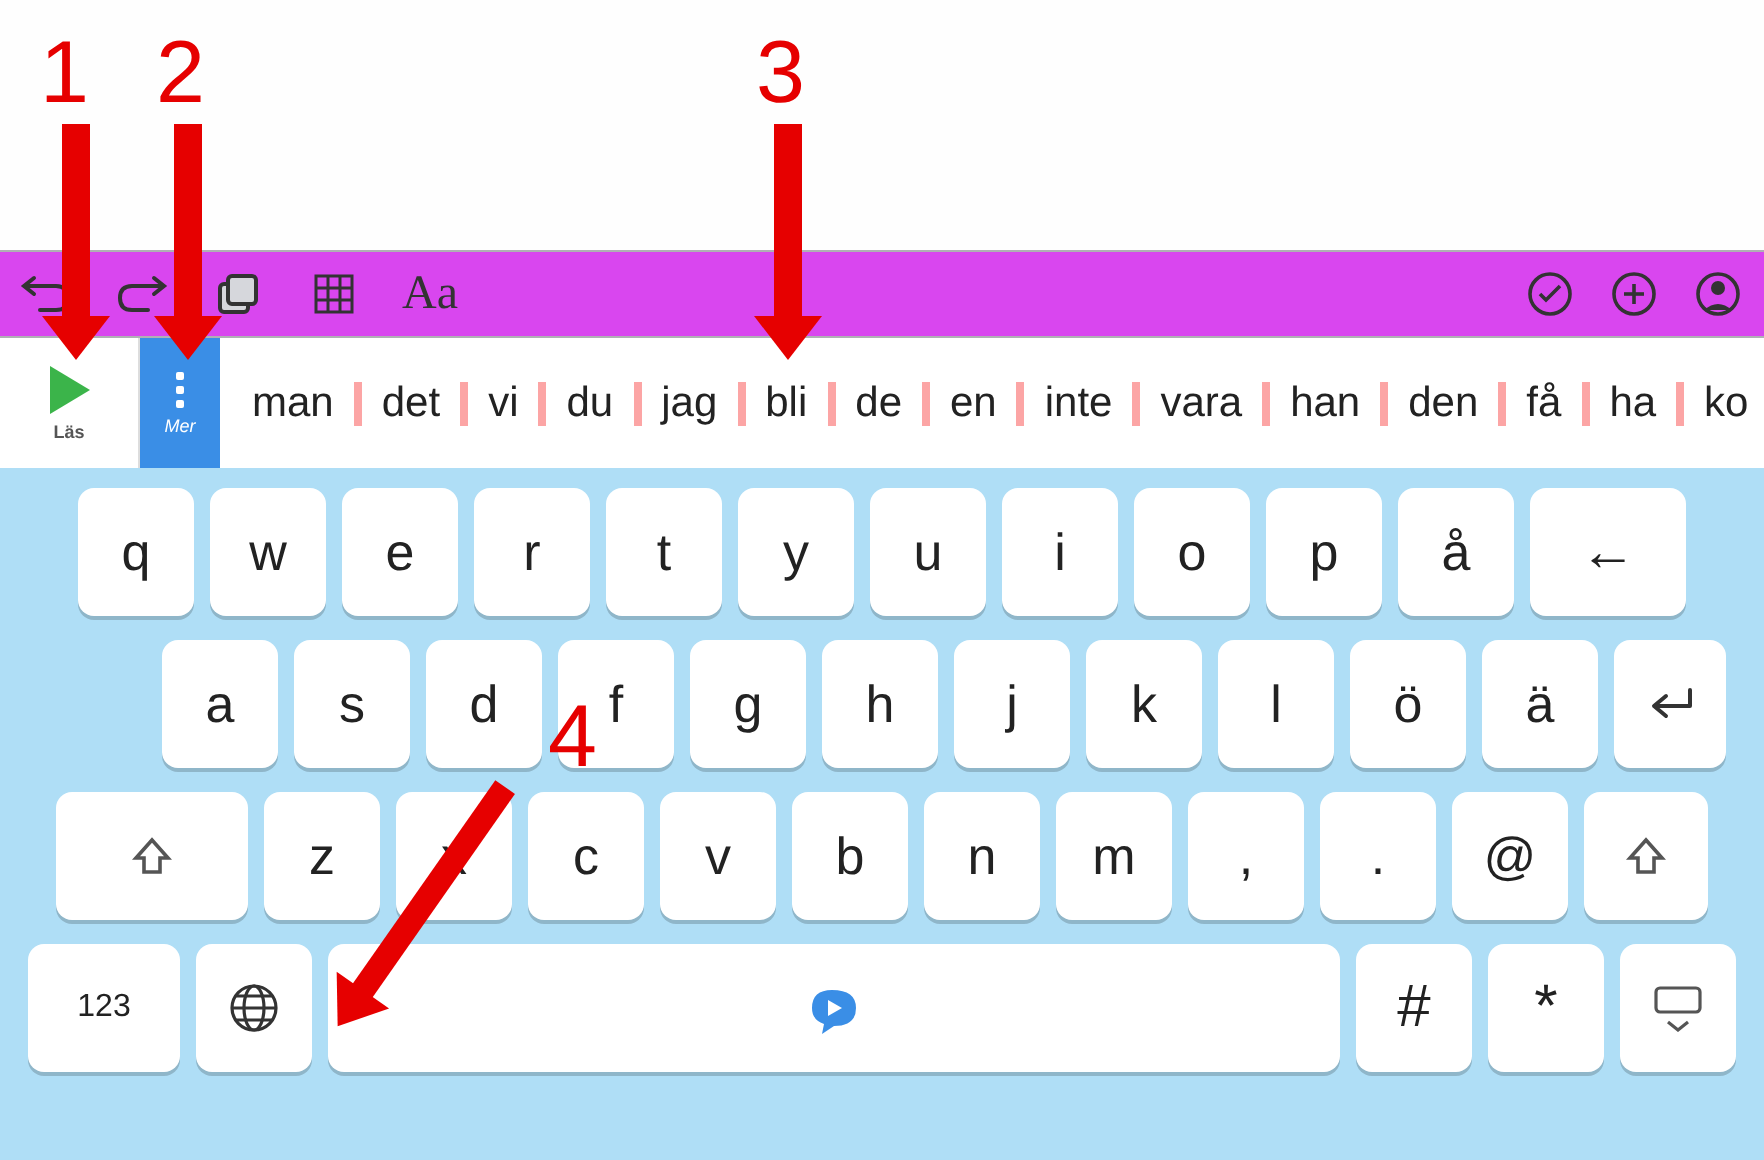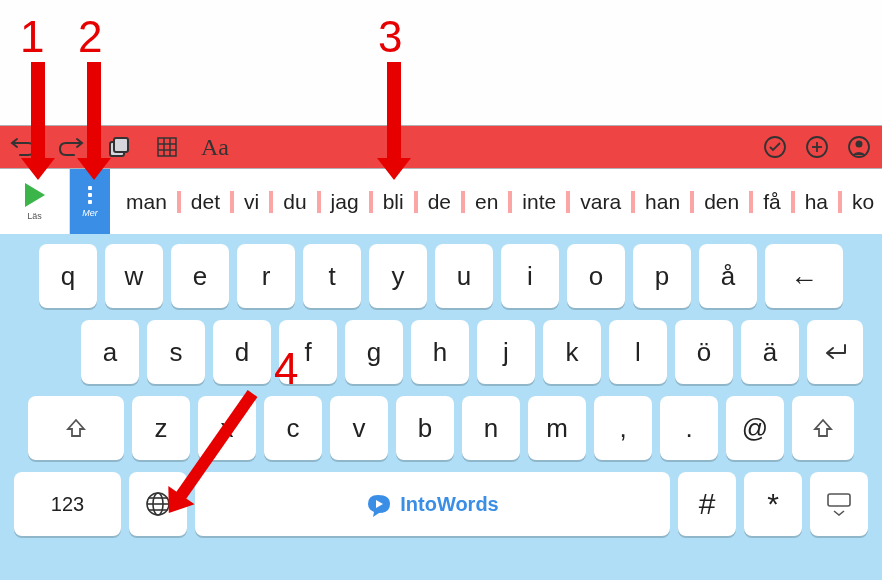--- a/index.html
+++ b/index.html
@@ -14,21 +14,21 @@
     
     
     .text-area {
       height: 125px;
       background: #fefefe;
     }
     
     
     .toolbar {
       height: 44px;
-      background: #ef4444;
+      background: #d946ef;
       border-top: 1px solid #b0b0b5;
       border-bottom: 1px solid #b0b0b5;
       display: flex;
       align-items: center;
       padding: 0 8px;
     }
     .toolbar-left {
       display: flex;
       align-items: center;
       gap: 18px;
@@ -67,20 +67,21 @@
       width: 0;
       height: 0;
       border-left: 20px solid #3bb44a;
       border-top: 12px solid transparent;
       border-bottom: 12px solid transparent;
       margin-bottom: 4px;
     }
     .btn-las-label {
       font-size: 9px;
       color: #555;
+      font-weight: bold;
     }
     .btn-mer {
       width: 40px;
       background: #3a8ee6;
       display: flex;
       flex-direction: column;
       align-items: center;
       justify-content: center;
       color: #fff;
     }
@@ -141,21 +142,21 @@
       font-size: 26px;
       color: #222;
       flex: 0 0 auto;
       width: 58px;
     }
     .key-backspace { width: 78px; font-size: 28px; }
     .key-enter { width: 56px; }
     .key-shift { width: 60px; }
     .key-shift-r { width: 60px; }
     .key-space { flex: 1; }
-    .key-123 { width: 107px; font-size: 20px; }
+    .key-123 { width: 76px; font-size: 16px; }
     .key-globe { width: 58px; }
     .key-hash, .key-star { width: 58px; font-size: 30px; }
     .key-dismiss { width: 58px; }
     .row3 .key { width: 58px; }
     
     .spacebar-content {
       display: flex;
       align-items: center;
       gap: 8px;
       font-weight: bold;
@@ -369,21 +370,20 @@
           <line x1="4.5" y1="8" x2="23.5" y2="8" stroke="#333" stroke-width="1.6"></line>
           <line x1="4.5" y1="20" x2="23.5" y2="20" stroke="#333" stroke-width="1.6"></line>
         </svg>
     </div>
     <div class="key key-space">
       <div class="spacebar-content">
         <svg width="26" height="26" viewBox="0 0 26 26">
             <path d="M2 13 Q2 4 12 4 Q24 4 24 13 Q24 22 13 22 L7 26 L8 21 Q2 19 2 13 Z" fill="#3a8ee6"></path>
             <path d="M10 9 L17 13 L10 17 Z" fill="#fff"></path>
           </svg>
-        <span>IntoWords</span>
       </div>
     </div>
     <div class="key key-hash">#</div>
     <div class="key key-star">*</div>
     <div class="key key-dismiss">
       <svg width="30" height="24" viewBox="0 0 30 24">
           <rect x="4" y="2" width="22" height="12" rx="2" stroke="#555" stroke-width="1.6" fill="none"></rect>
           <path d="M10 19 L15 23 L20 19" stroke="#555" stroke-width="1.6" fill="none"></path>
         </svg>
     </div>

